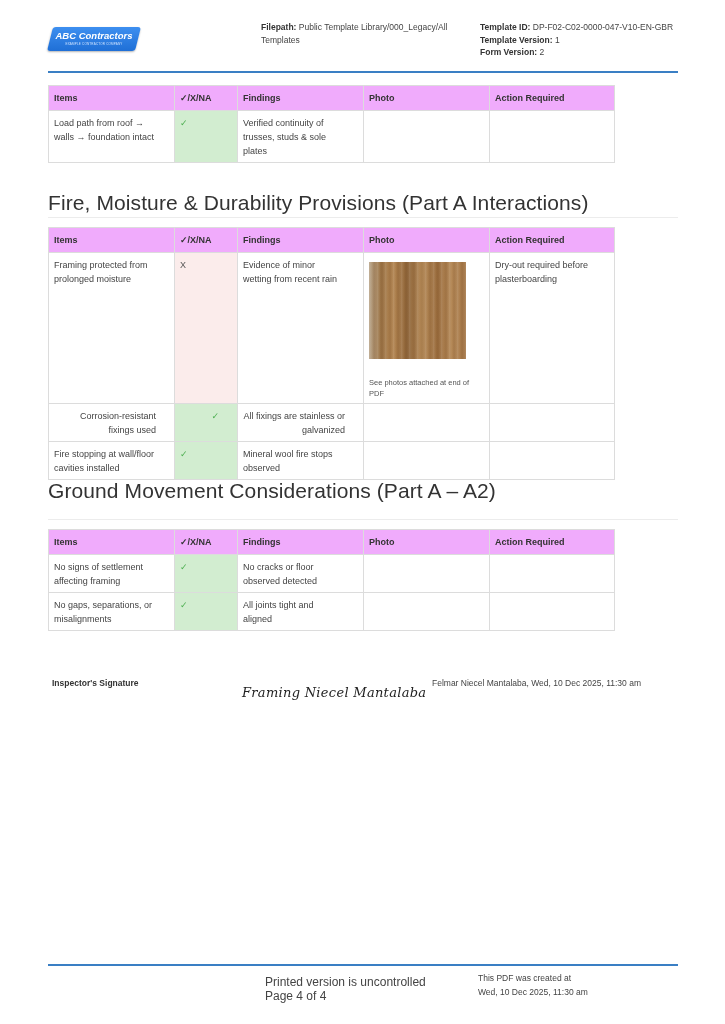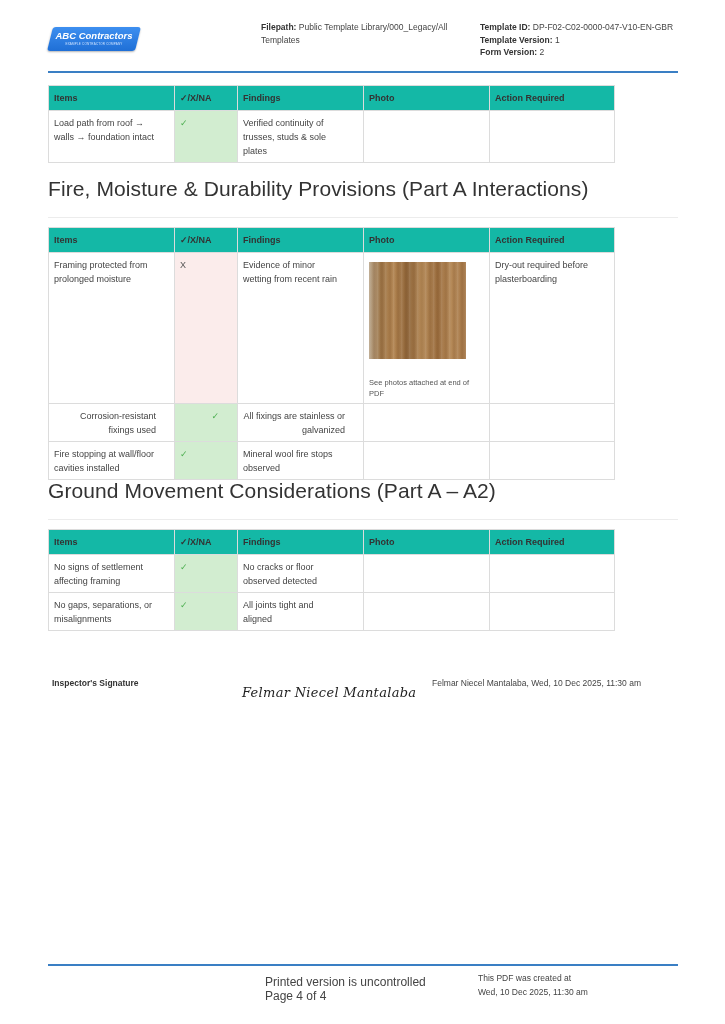--- a/index.html
+++ b/index.html
@@ -12,21 +12,21 @@
   .logo-title { position: absolute; left: 0; top: 3px; width: 88px; text-align: center; color: #fff; font-weight: bold; font-style: italic; font-size: 9.5px; }
   .logo-sub { position: absolute; left: 0; top: 15px; width: 88px; text-align: center; color: #cfe3ff; font-size: 3px; letter-spacing: 0.2px; }
 
   .meta { position: absolute; font-size: 8.5px; line-height: 12.5px; color: #444; }
   .meta b { color: #333; }
   .meta-filepath { left: 213px; top: 21px; width: 195px; }
   .meta-template { left: 432px; top: 21px; width: 200px; }
   .header-rule { position: absolute; left: 48px; top: 71px; width: 630px; height: 2px; background: #3a7fc4; }
 
   table.grid { position: absolute; left: 48px; width: 566px; border-collapse: collapse; table-layout: fixed; font-size: 9px; line-height: 14px; color: #444; }
-  table.grid th { background: #14b8a6; text-align: left; font-weight: bold; color: #333; height: 25px; padding: 0 5px; border: 1px solid #dcdcdc; }
+  table.grid th { background: #f0abfc; text-align: left; font-weight: bold; color: #333; height: 25px; padding: 0 5px; border: 1px solid #dcdcdc; }
   table.grid td { vertical-align: top; padding: 5px 18px 4px 5px; border: 1px solid #dcdcdc; }
   .c-item { width: 126px; } .c-status { width: 63px; } .c-find { width: 126px; } .c-photo { width: 126px; } .c-action { width: 125px; }
   td.pass { background: #d2edd0; color: #4caf50; }
   td.fail { background: #fbeceb; color: #555; }
 
   .section-title { position: absolute; left: 48px; font-size: 21px; color: #333; font-weight: normal; letter-spacing: 0.1px; }
   .section-rule { position: absolute; left: 48px; width: 630px; height: 1px; background: #ececec; }
 
   .photo { width: 97px; height: 97px; margin-top: 4px; margin-left: 0px; background:
       repeating-linear-gradient(90deg, rgba(255,255,255,0.12) 0px, rgba(255,255,255,0.0) 3px, rgba(80,40,10,0.12) 5px, rgba(255,255,255,0.05) 8px),
@@ -83,21 +83,21 @@
     <tr style="height:52px;">
       <td>Load path from roof → walls → foundation intact</td>
       <td class="pass">✓</td>
       <td>Verified continuity of trusses, studs &amp; sole plates</td>
       <td></td>
       <td></td>
     </tr>
   </tbody>
 </table>
 
-<div class="section-title" style="top:177px;">Fire, Moisture &amp; Durability Provisions (Part A Interactions)</div>
+<div class="section-title" style="top:191px;">Fire, Moisture &amp; Durability Provisions (Part A Interactions)</div>
 <div class="section-rule" style="top:217px;"></div>
 
 <table class="grid" style="top:227px;">
   <colgroup>
       <col class="c-item">
       <col class="c-status">
       <col class="c-find">
       <col class="c-photo">
       <col class="c-action">
     </colgroup>
@@ -170,21 +170,21 @@
       <td>No gaps, separations, or misalignments</td>
       <td class="pass">✓</td>
       <td>All joints tight and aligned</td>
       <td></td>
       <td></td>
     </tr>
   </tbody>
 </table>
 
 <div class="sig-label">Inspector's Signature</div>
-<div class="sig-image">Felmar Niecel Mantalaba</div>
+<div class="sig-image">Framing Niecel Mantalaba</div>
 <div class="sig-meta">Felmar Niecel Mantalaba, Wed, 10 Dec 2025, 11:30 am</div>
 
 <div class="footer-rule"></div>
 <div class="footer-left">
   <div>Printed version is uncontrolled</div>
   <div>Page 4 of 4</div>
 </div>
 <div class="footer-right">
   <div>This PDF was created at</div>
   <div>Wed, 10 Dec 2025, 11:30 am</div>

